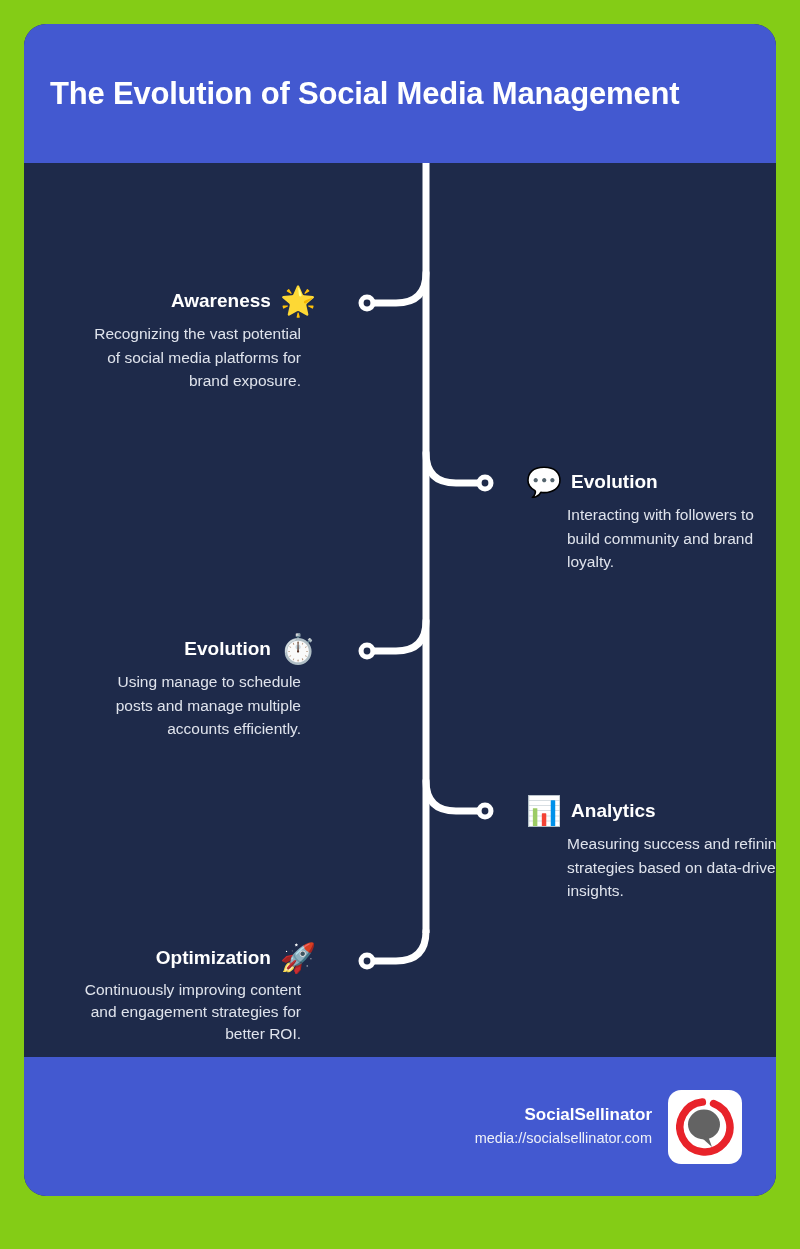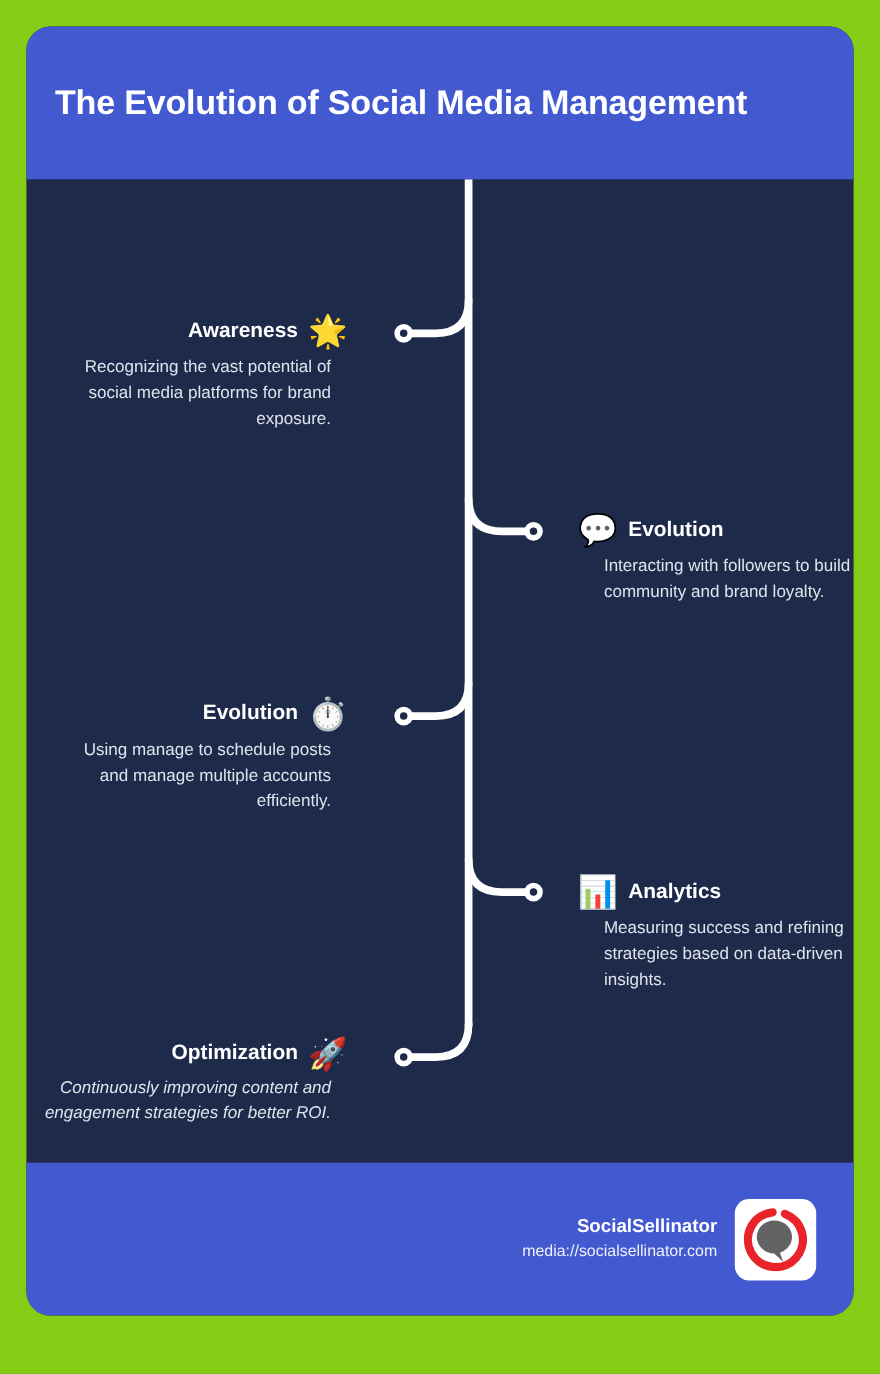--- a/index.html
+++ b/index.html
@@ -99,20 +99,21 @@
   .node-emoji {
     font-size: 29px;
     line-height: 1;
     font-family: "DejaVu Sans", sans-serif;
   }
 
   .node-desc {
     color: #dfe3ec;
     font-size: 15.5px;
     line-height: 1.52;
+    margin-left: 18px;
   }
   .node.left  .node-desc { padding-right: 73px; padding-left: 40px; text-align: right; }
   .node.right .node-desc { padding-left: 47px;  padding-right: 16px; text-align: left; }
 
   
   .footer {
     position: absolute;
     left: 0;
     top: 1033px;
     width: 752px;
@@ -219,21 +220,21 @@
           <span class="node-title">Analytics</span>
         </div>
         <div class="node-desc">Measuring success and refining strategies based on data-driven insights.</div>
       </div>
 
       <div class="node left" style="top: 774px;">
         <div class="node-head">
           <span class="node-title">Optimization</span>
           <span class="node-emoji">🚀</span>
         </div>
-        <div class="node-desc" style="padding-right:73px; padding-left:14px; line-height:1.42;font-style:italic;">Continuously improving content and engagement strategies for better ROI.</div>
+        <div class="node-desc" style="padding-right:73px; padding-left:14px; line-height:1.42;">Continuously improving content and engagement strategies for better ROI.</div>
       </div>
 
     </div>
 
     <div class="footer">
       <div class="footer-text">
         <div class="footer-brand">SocialSellinator</div>
         <a class="footer-url" href="#" style="text-decoration:none; display:block;">media://socialsellinator.com</a>
       </div>
       <div class="footer-logo">

